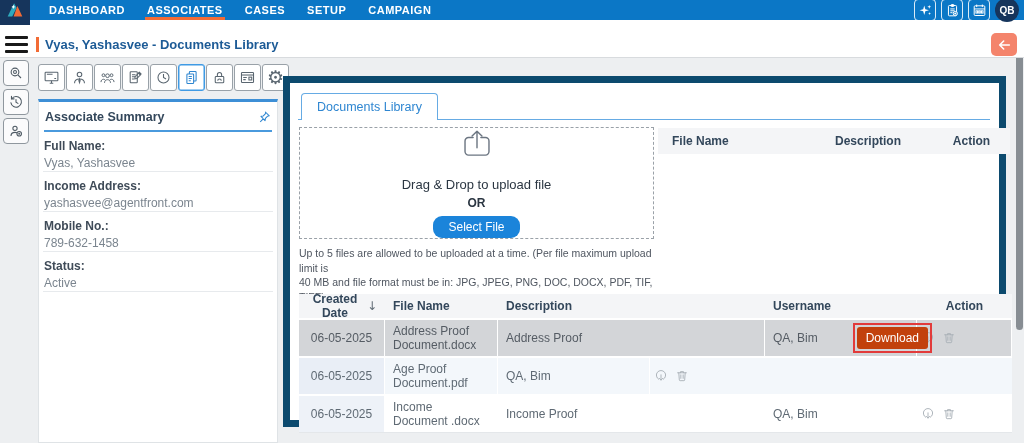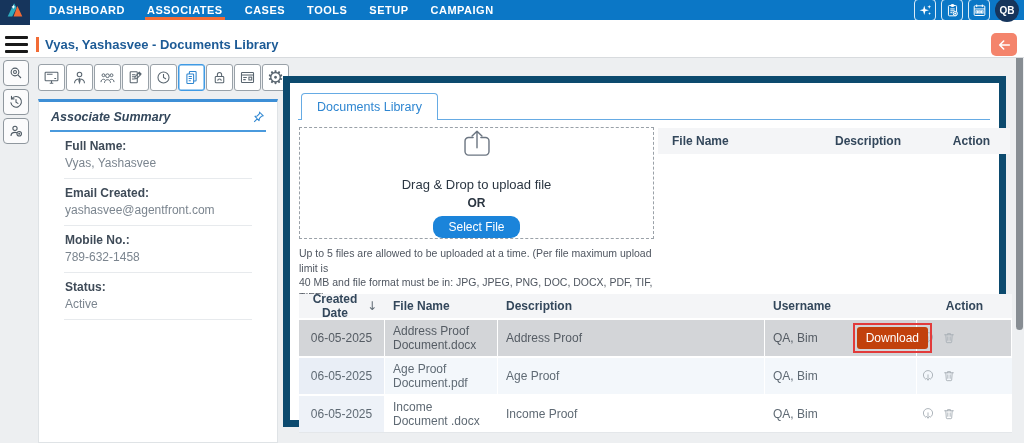--- a/index.html
+++ b/index.html
@@ -48,24 +48,24 @@
   .tool-tile { width:27px; height:27px; background:#fff; border:1px solid #99a1a8;
     border-radius:3px; display:flex; align-items:center; justify-content:center;
     color:#5a6670; cursor:pointer; }
   .tool-tile.active { border-color:#3f9ae4; color:#2e86d0; box-shadow:0 0 0 .5px #3f9ae4 inset; }
   .gear-glyph { font-family:"DejaVu Sans", sans-serif; font-size:19px; line-height:1; }
 
   
   .summary-card { position:absolute; left:38px; top:99px; width:240px; height:344px;
     background:#fff; border:1px solid #dfe3e6; border-top:3px solid #3d8fd6; }
   .summary-header { display:flex; justify-content:space-between; align-items:center;
-    margin:0 11px; padding:8px 1px 6px; border-bottom:2px solid #4a9add;font-style:italic; }
+    margin:0 5px; padding:8px 1px 6px; border-bottom:2px solid #4a9add; }
   .summary-title { font-size:12.5px; font-weight:bold; color:#33475b; }
   .pin { color:#2e86d1; cursor:pointer; }
-  .field { margin:0 25px; padding:7px 1px 8px; border-bottom:1px solid #e7eaed; }
+  .field { margin:0 4px; padding:7px 1px 1px; border-bottom:1px solid #e7eaed; }
   .field-label { font-size:12px; font-weight:bold; color:#3f4b58; margin-bottom:3px; }
   .field-value { font-size:12px; color:#7b858f; }
 
   
   .main-panel { position:absolute; left:283px; top:76px; width:723px; height:351px;
     background:#fff; border:7px solid #0c4a6e; }
   .tab-underline { position:absolute; left:8px; right:9px; top:36px; height:1px; background:#66abe4; }
   .tab { position:absolute; left:11px; top:10px; height:27px; padding:0 15px;
     background:#fff; border:1px solid #66abe4; border-bottom:none; border-radius:4px 4px 0 0;
     color:#2e86d1; font-size:12.5px; display:flex; align-items:center; z-index:2; cursor:pointer; }
@@ -131,21 +131,20 @@
     <svg width="22" height="22" viewBox="0 0 24 24">
       <path d="M4 19 L11 4.5 L13.8 9.5 L9 19 Z" fill="#2fa9bd"></path>
       <path d="M10.5 19 L14.6 7.5 L20 19 Z" fill="#f26b35"></path>
       <path d="M10.2 6.4 l.7 1.5 1.5 .7 -1.5 .7 -.7 1.5 -.7 -1.5 -1.5 -.7 1.5 -.7 z" fill="#fff"></path>
     </svg>
   </div>
   <div class="nav-items">
     <div class="nav-item">DASHBOARD</div>
     <div class="nav-item active">ASSOCIATES</div>
     <div class="nav-item">CASES</div>
-    <div class="nav-item">TOOLS</div>
     <div class="nav-item">SETUP</div>
     <div class="nav-item">CAMPAIGN</div>
   </div>
   <div class="nav-right">
     <div class="nav-tile">
       <svg width="15" height="15" viewBox="0 0 24 24" fill="#fff">
         <path d="M10 4 l1.7 5.8 5.8 1.7 -5.8 1.7 L10 19 l-1.7 -5.8 L2.5 11.5 l5.8 -1.7 Z"></path>
         <path d="M18 3 l.8 2.2 2.2 .8 -2.2 .8 -.8 2.2 -.8 -2.2 -2.2 -.8 2.2 -.8 Z"></path>
         <path d="M18.5 14.5 l.6 1.8 1.8 .6 -1.8 .6 -.6 1.8 -.6 -1.8 -1.8 -.6 1.8 -.6 Z"></path>
       </svg>
@@ -284,21 +283,21 @@
       <svg width="14" height="14" viewBox="0 0 24 24" fill="none" stroke="currentColor" stroke-width="1.8" stroke-linejoin="round">
         <path d="M14 3 l7 7 -3.2 .9 -3.4 3.4 -.6 4 -3.1 -3.1 -5.2 5.2 M10.2 14.2 l-3.4 -3.4 4 -.6 3.4 -3.4 .9 -3.2"></path>
       </svg>
     </span>
   </div>
   <div class="field">
     <div class="field-label">Full Name:</div>
     <div class="field-value">Vyas, Yashasvee</div>
   </div>
   <div class="field">
-    <div class="field-label">Email Created:</div>
+    <div class="field-label">Income Address:</div>
     <div class="field-value">yashasvee@agentfront.com</div>
   </div>
   <div class="field">
     <div class="field-label">Mobile No.:</div>
     <div class="field-value">789-632-1458</div>
   </div>
   <div class="field">
     <div class="field-label">Status:</div>
     <div class="field-value">Active</div>
   </div>
@@ -371,21 +370,20 @@
         </span>
       </div>
       <div class="tooltip-outline">
         <div class="tooltip">Download</div>
       </div>
     </div>
 
     <div class="g-row g-body-row row-alt">
       <div class="cell c-date">06-05-2025</div>
       <div class="cell c-file">Age Proof Document.pdf</div>
-      <div class="cell c-desc">Age Proof</div>
       <div class="cell c-user">QA, Bim</div>
       <div class="cell c-action action-icons">
         <span>
           <svg width="14" height="14" viewBox="0 0 24 24" fill="none" stroke="currentColor" stroke-width="1.6" stroke-linecap="round">
             <path d="M8 17.6 a8 8 0 1 1 8 0"></path>
             <path d="M12 10 v9 M9 16 l3 3 3 -3"></path>
           </svg>
         </span>
         <span>
           <svg width="14" height="14" viewBox="0 0 24 24" fill="none" stroke="currentColor" stroke-width="1.6" stroke-linecap="round">

